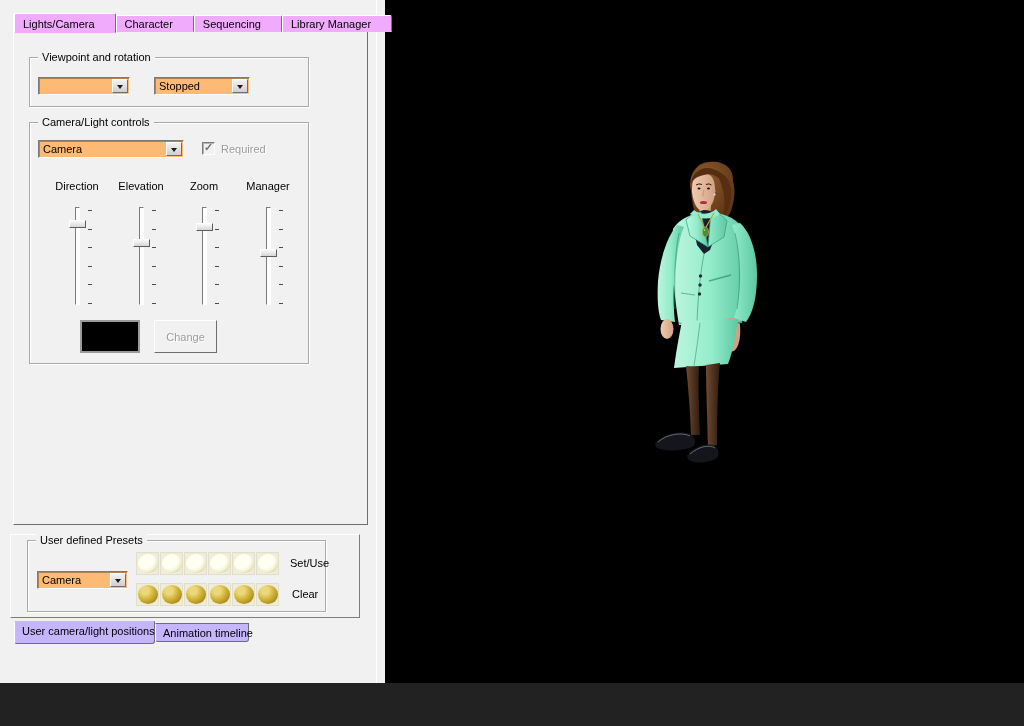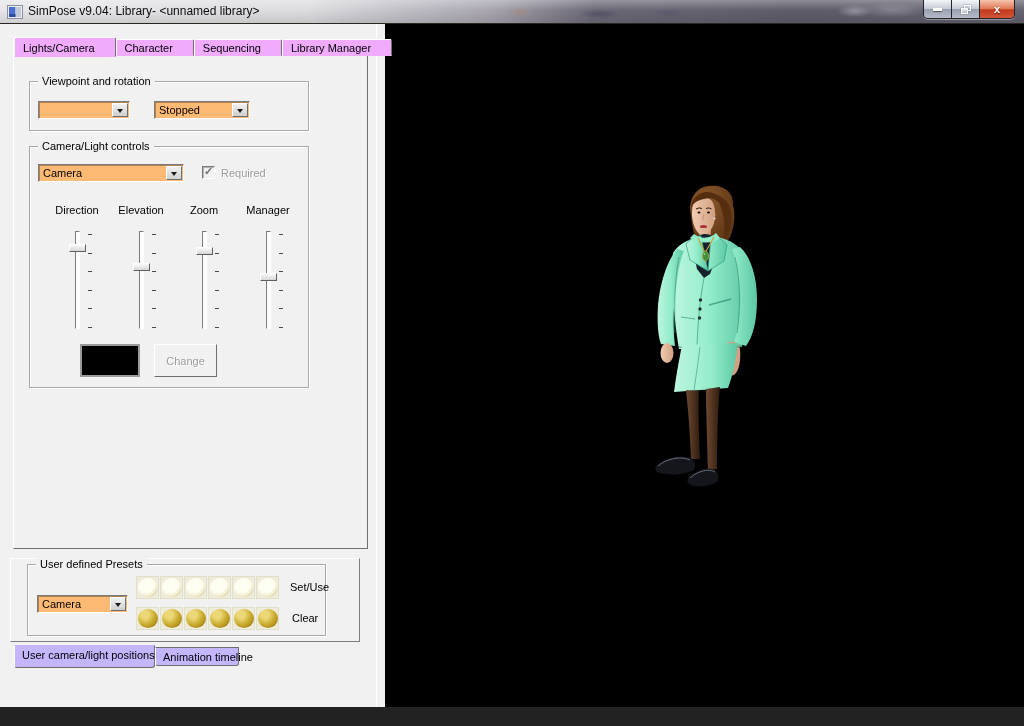--- a/index.html
+++ b/index.html
@@ -107,43 +107,20 @@
   
   .btab { position:absolute; background:#c4b5fd; white-space:nowrap; padding:3px 7px 0 7px;
           border:1px solid; border-color:transparent #6e6e6e #6e6e6e #ffffff; border-radius:0 0 3px 3px; z-index:2; }
   .btab.inactive { border-top-color:#6e6e6e; z-index:1; }
 </style>
 </head>
 <body>
 
 <div class="window">
 
-  <div class="titlebar">
-    <svg class="app-icon" viewBox="0 0 16 16">
-      <rect x="0.5" y="1.5" width="15" height="13" fill="#eceef2" stroke="#8a90a0"></rect>
-      <rect x="2" y="3" width="6.5" height="10" fill="#4a6fd0"></rect>
-      <rect x="8.5" y="3" width="5.5" height="10" fill="#c3c9d4"></rect>
-      <rect x="2" y="10" width="6.5" height="3" fill="#2c4c9c"></rect>
-    </svg>
-    <span class="title-text">SimPose v9.04: Library- &lt;unnamed library&gt;</span>
-    <div class="caption-group">
-      <div class="cap-btn">
-          <span class="glyph-min"></span>
-        </div>
-      <div class="cap-btn">
-          <span class="glyph-restore">
-            <i></i>
-            <i></i>
-          </span>
-        </div>
-      <div class="cap-btn close">
-          <span class="glyph-close">x</span>
-        </div>
-    </div>
-  </div>
 
 
   <div class="content">
 
     <div class="left-panel">
 
       <div class="tabs-row">
         <div class="tab active">Lights/Camera</div>
         <div class="tab">Character</div>
         <div class="tab">Sequencing</div>
@@ -261,21 +238,21 @@
                 <span class="ball clear"></span>
               </span>
           </div>
 
           <span class="preset-action" style="left:262px; top:16px;">Set/Use</span>
           <span class="preset-action" style="left:264px; top:47px;">Clear</span>
         </div>
       </div>
 
       <div class="btab" style="left:14px; top:621px; width:141px; height:23px;">User camera/light positions</div>
-      <div class="btab inactive" style="left:155px; top:623px; width:84px; height:19px;">Animation timeline</div>
+      <div class="btab inactive" style="left:155px; top:623px; width:94px; height:19px;">Animation timeline</div>
     </div>
 
     <div class="viewport" style="background: rgb(0, 0, 0);">
       <svg style="position:absolute; left:260px; top:157px;" width="130" height="312" viewBox="0 0 130 312">
         <defs>
           <linearGradient id="gSuit" x1="0" y1="0" x2="1" y2="0">
             <stop offset="0" style="stop-color:var(--suit-light)"></stop>
             <stop offset="0.5" style="stop-color:var(--suit-mid)"></stop>
             <stop offset="1" style="stop-color:var(--suit-dark)"></stop>
           </linearGradient>

